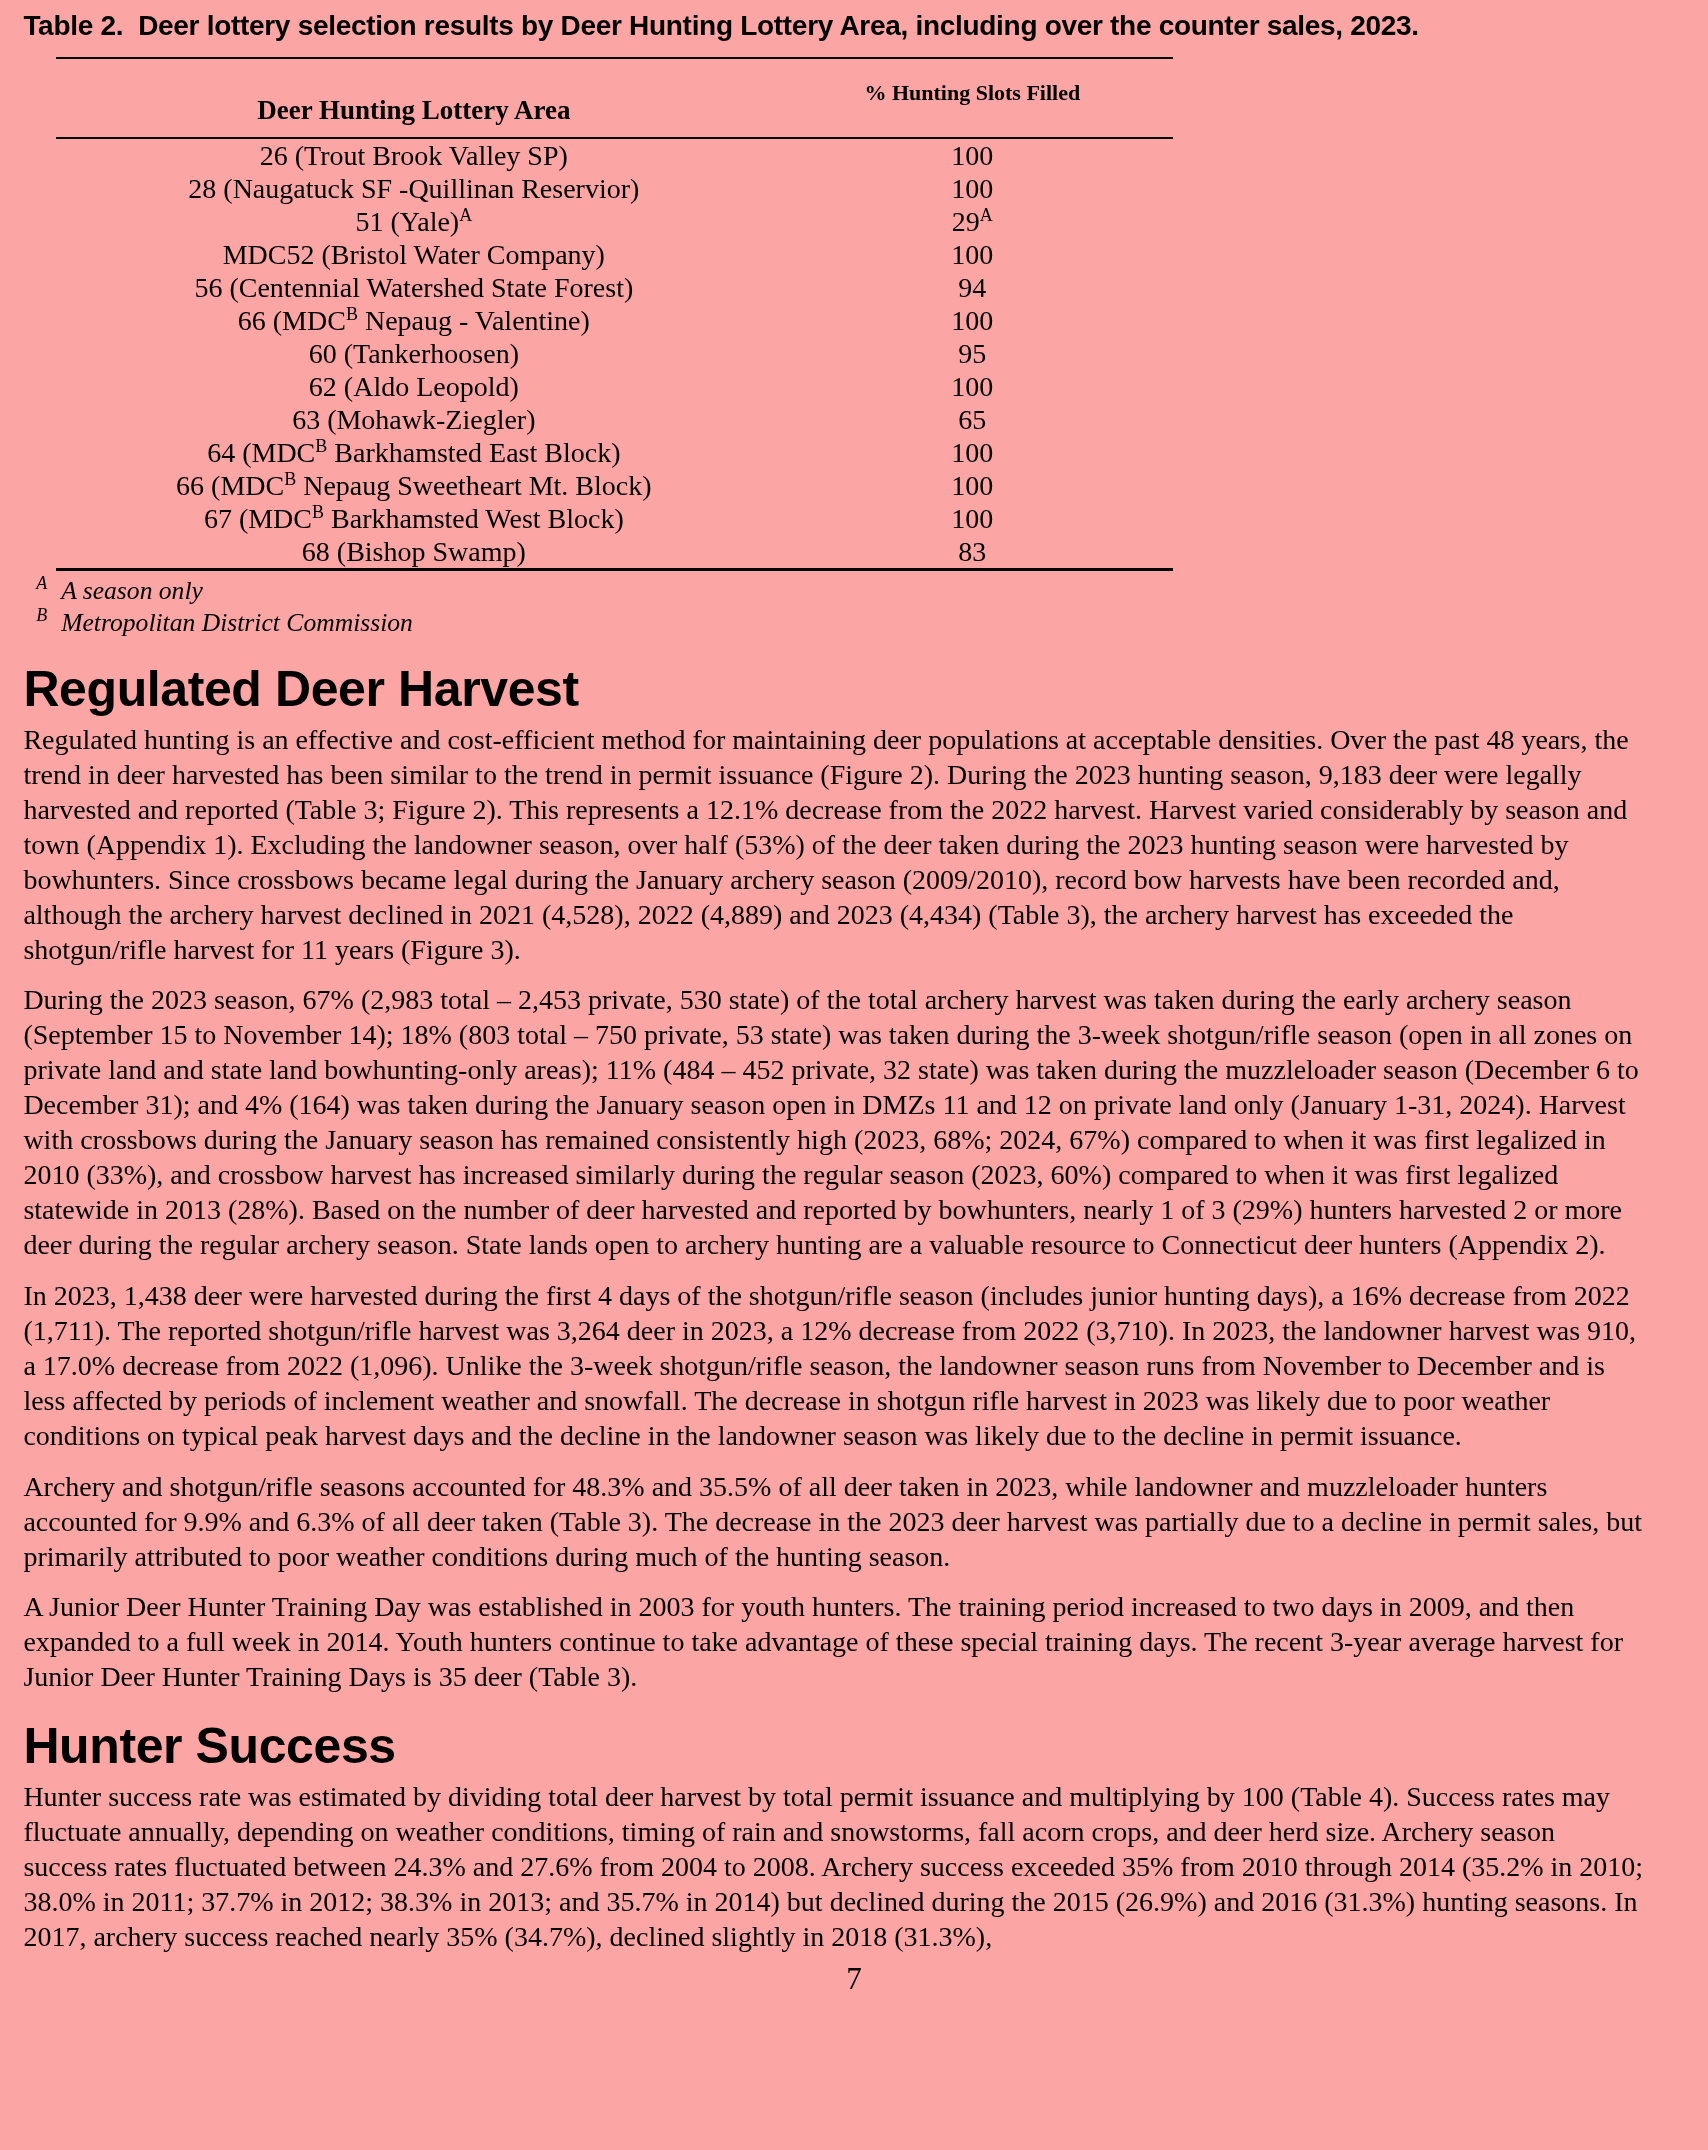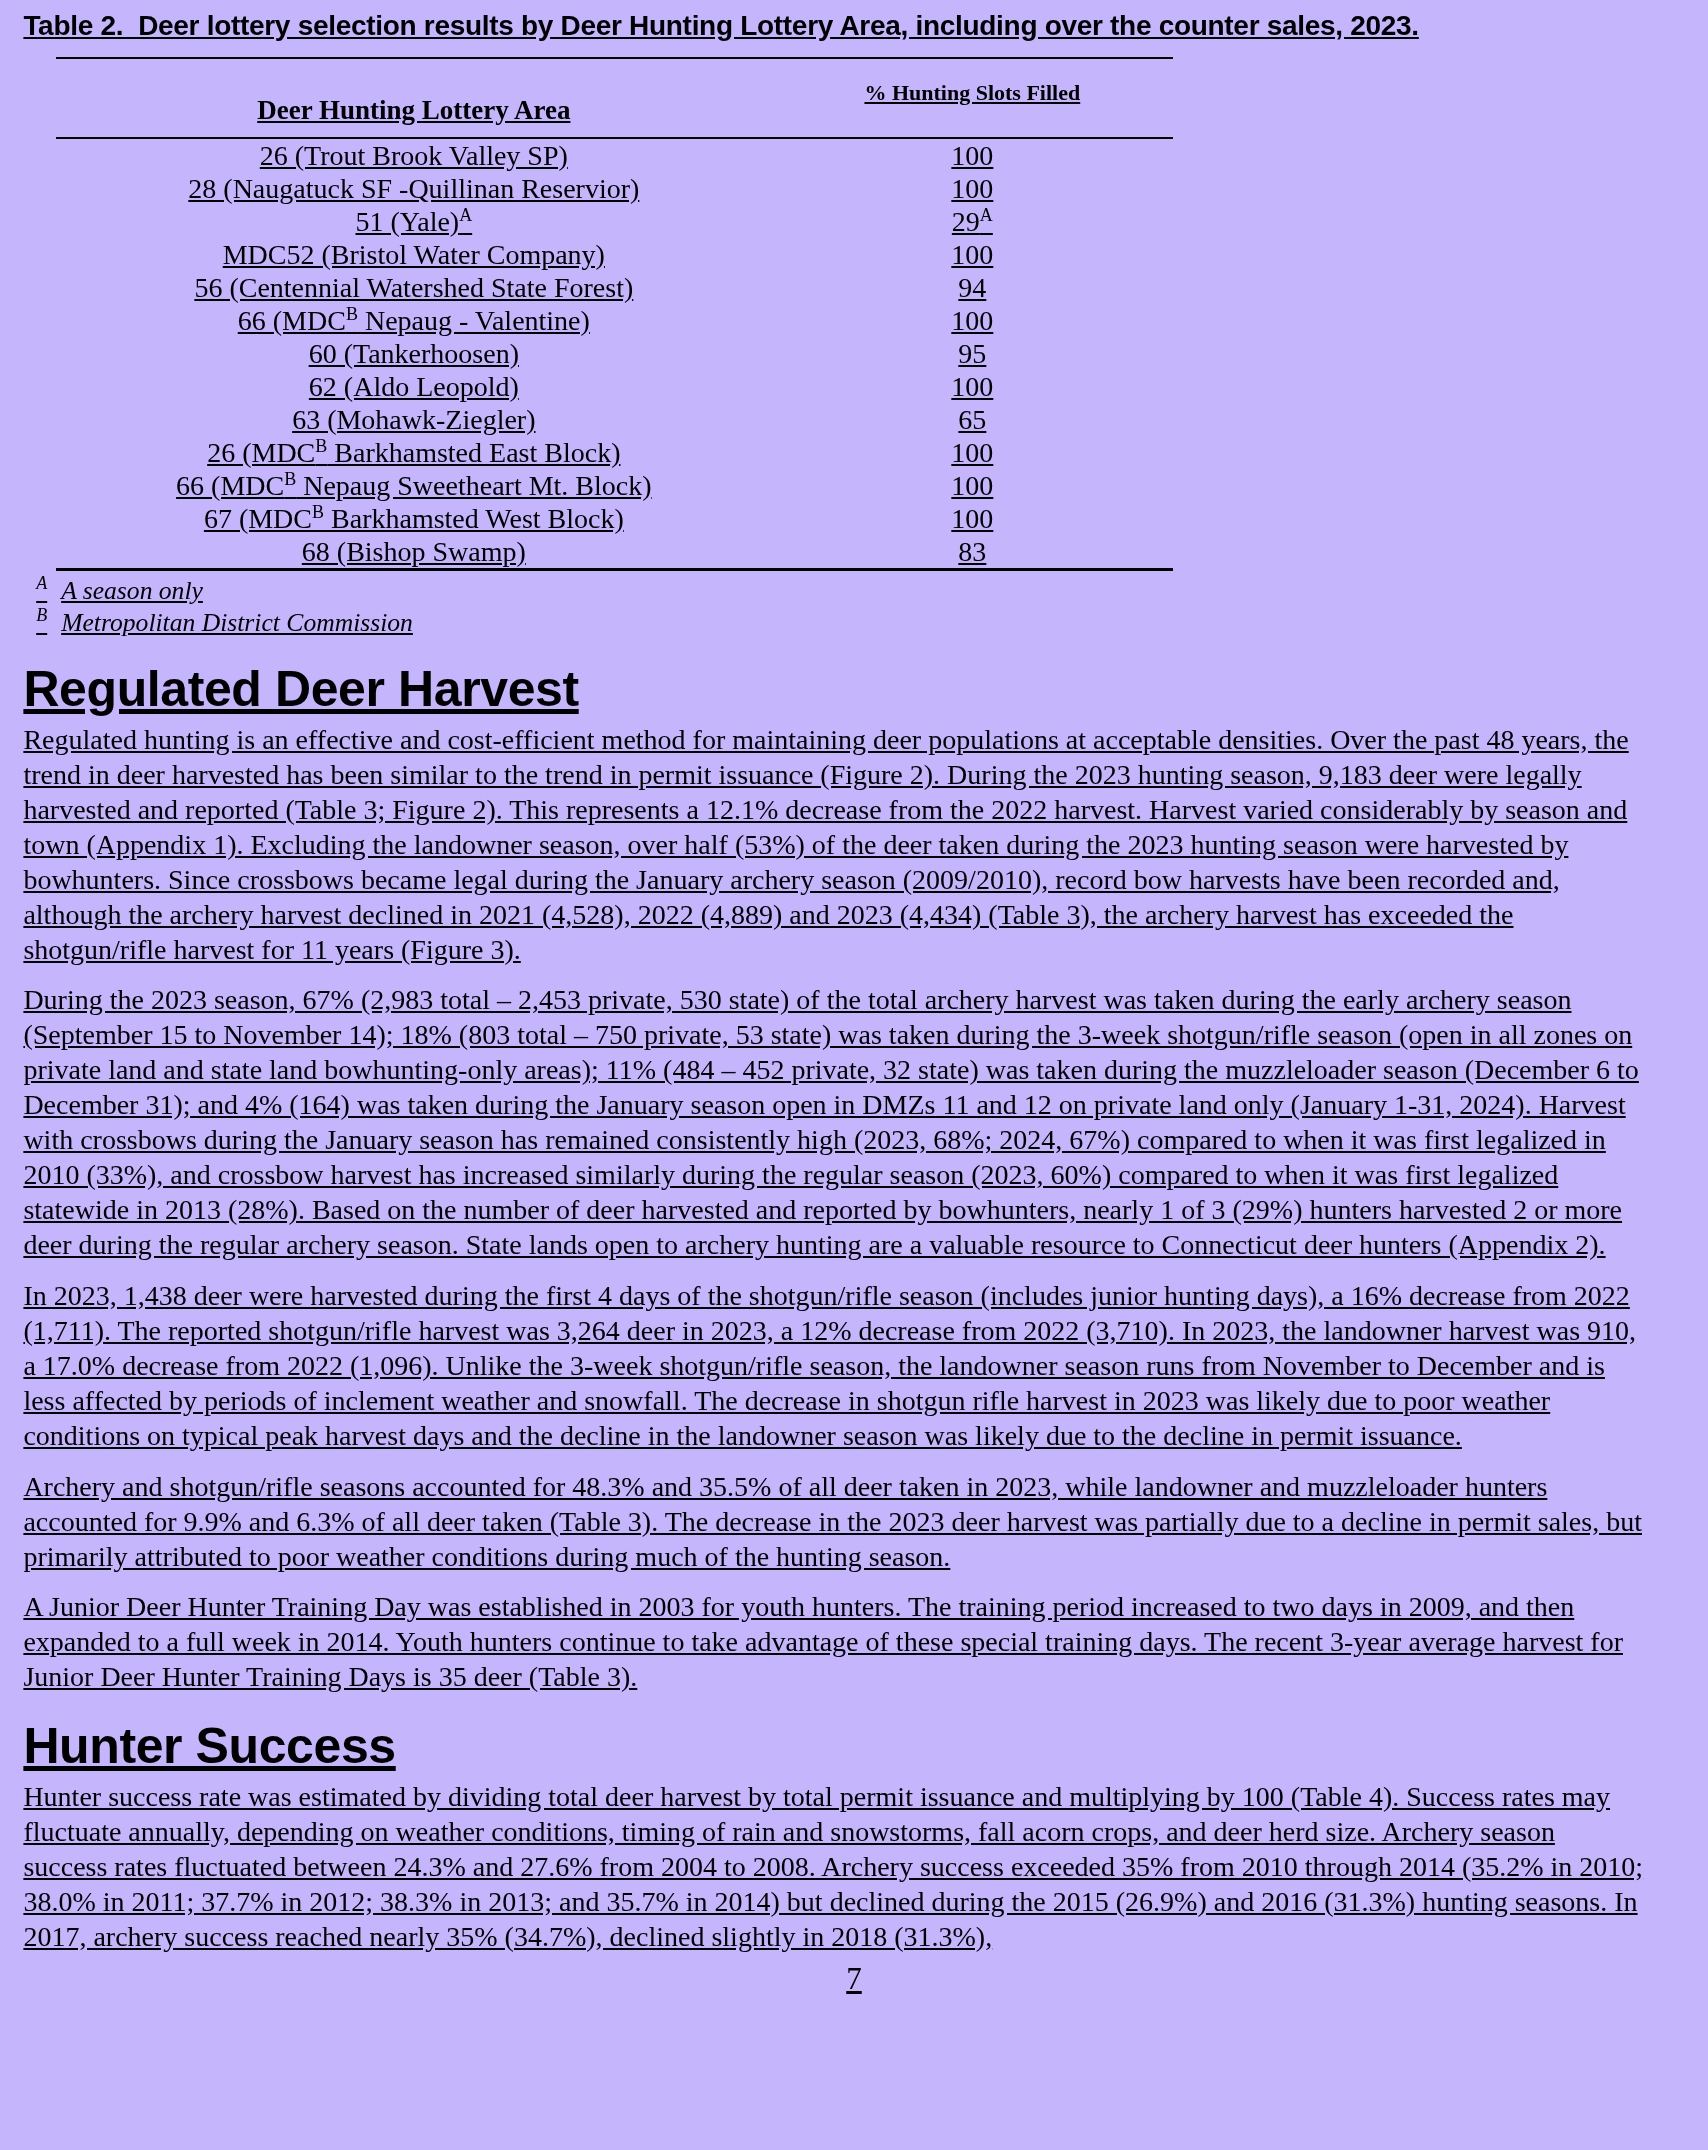--- a/index.html
+++ b/index.html
@@ -2,24 +2,23 @@
 <html style="font-size:11.4px"><head>
 <meta charset="utf-8">
 <style>
   html, body { margin: 0; padding: 0; background: #ffffff; }
   .page {
     position: relative;
     width: 1708px;
     height: 2151px;
     box-sizing: border-box;
     padding: 8.5px 23.4px 0 23.4px;
-    background: #c4b5fd;
+    background: #fca5a5;
     color: #000000;
     overflow: hidden;
-    text-decoration: underline;
   }
   .caption {
     font-family: "Liberation Sans", sans-serif;
     font-weight: bold;
     font-size: 28px;
     line-height: 34px;
     letter-spacing: -0.3px;
     white-space: pre;
     margin-bottom: 14px;
   }
@@ -144,21 +143,21 @@
       </tr>
       <tr>
         <td class="td-area"><span>62 (Aldo Leopold)</span><sup class="fn-sup"></sup><span></span></td>
         <td class="td-filled"><span>100</span><sup class="fn-sup"></sup></td>
       </tr>
       <tr>
         <td class="td-area"><span>63 (Mohawk-Ziegler)</span><sup class="fn-sup"></sup><span></span></td>
         <td class="td-filled"><span>65</span><sup class="fn-sup"></sup></td>
       </tr>
       <tr>
-        <td class="td-area"><span>26 (MDC</span><sup class="fn-sup">B</sup><span> Barkhamsted East Block)</span></td>
+        <td class="td-area"><span>64 (MDC</span><sup class="fn-sup">B</sup><span> Barkhamsted East Block)</span></td>
         <td class="td-filled"><span>100</span><sup class="fn-sup"></sup></td>
       </tr>
       <tr>
         <td class="td-area"><span>66 (MDC</span><sup class="fn-sup">B</sup><span> Nepaug Sweetheart Mt. Block)</span></td>
         <td class="td-filled"><span>100</span><sup class="fn-sup"></sup></td>
       </tr>
       <tr>
         <td class="td-area"><span>67 (MDC</span><sup class="fn-sup">B</sup><span> Barkhamsted West Block)</span></td>
         <td class="td-filled"><span>100</span><sup class="fn-sup"></sup></td>
       </tr>

